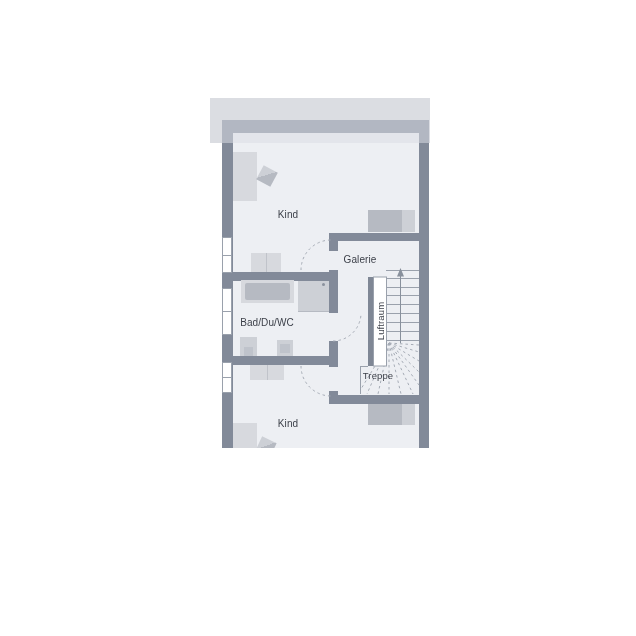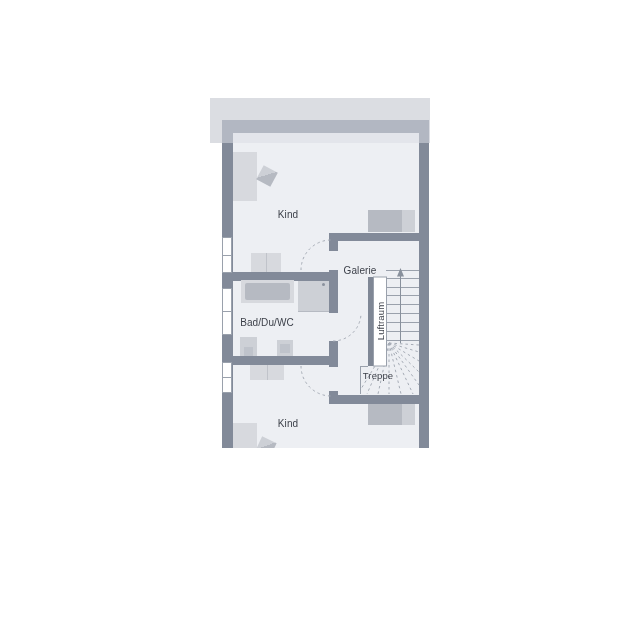--- a/index.html
+++ b/index.html
@@ -115,19 +115,19 @@
       <path d="M301,270 A30 30 0 0 1 331,240"></path>
       <path d="M333,341 A28 28 0 0 0 361,313"></path>
       <path d="M301,366 A30 30 0 0 0 331,396"></path>
     </g>
   </svg>
 
   <div class="abs overlay" style="left:222px;top:120px;width:208px;height:23px;"></div>
   <div class="abs overlay" style="left:222px;top:487px;width:208px;height:23px;"></div>
 
   <div class="room-label" style="left:288px;top:214px;">Kind</div>
-  <div class="room-label" style="left:360px;top:270px;">Galerie</div>
+  <div class="room-label" style="left:360px;top:259px;">Galerie</div>
   <div class="room-label" style="left:267px;top:322px;">Bad/Du/WC</div>
   <div class="room-label small vert" style="left:380px;top:321px;">Luftraum</div>
   <div class="room-label small" style="left:378px;top:375px;">Treppe</div>
   <div class="room-label" style="left:288px;top:423px;">Kind</div>
 
 </div>
 
 </body></html>

